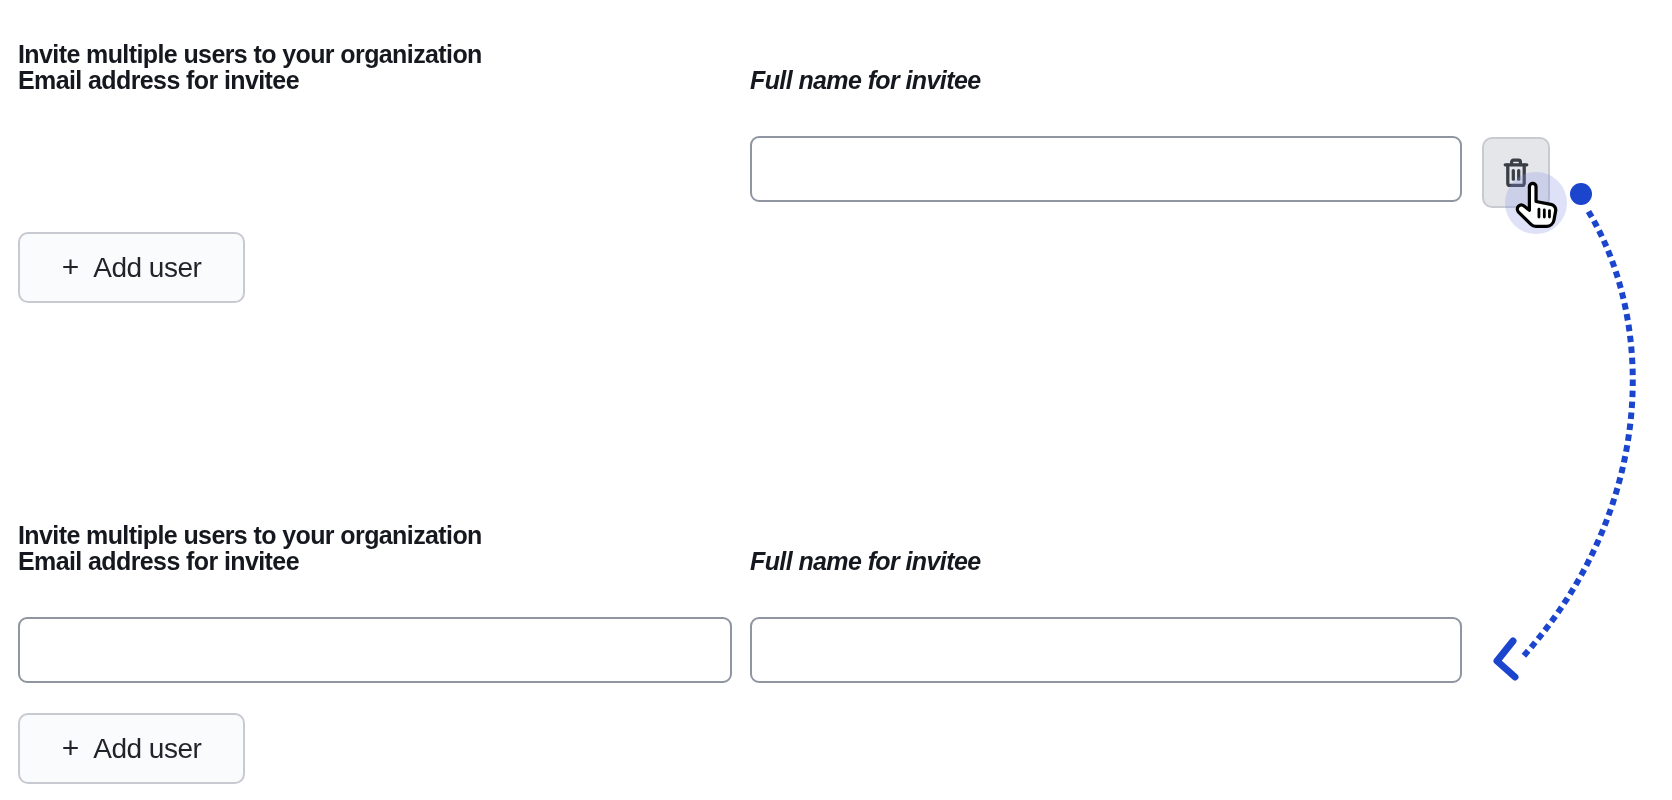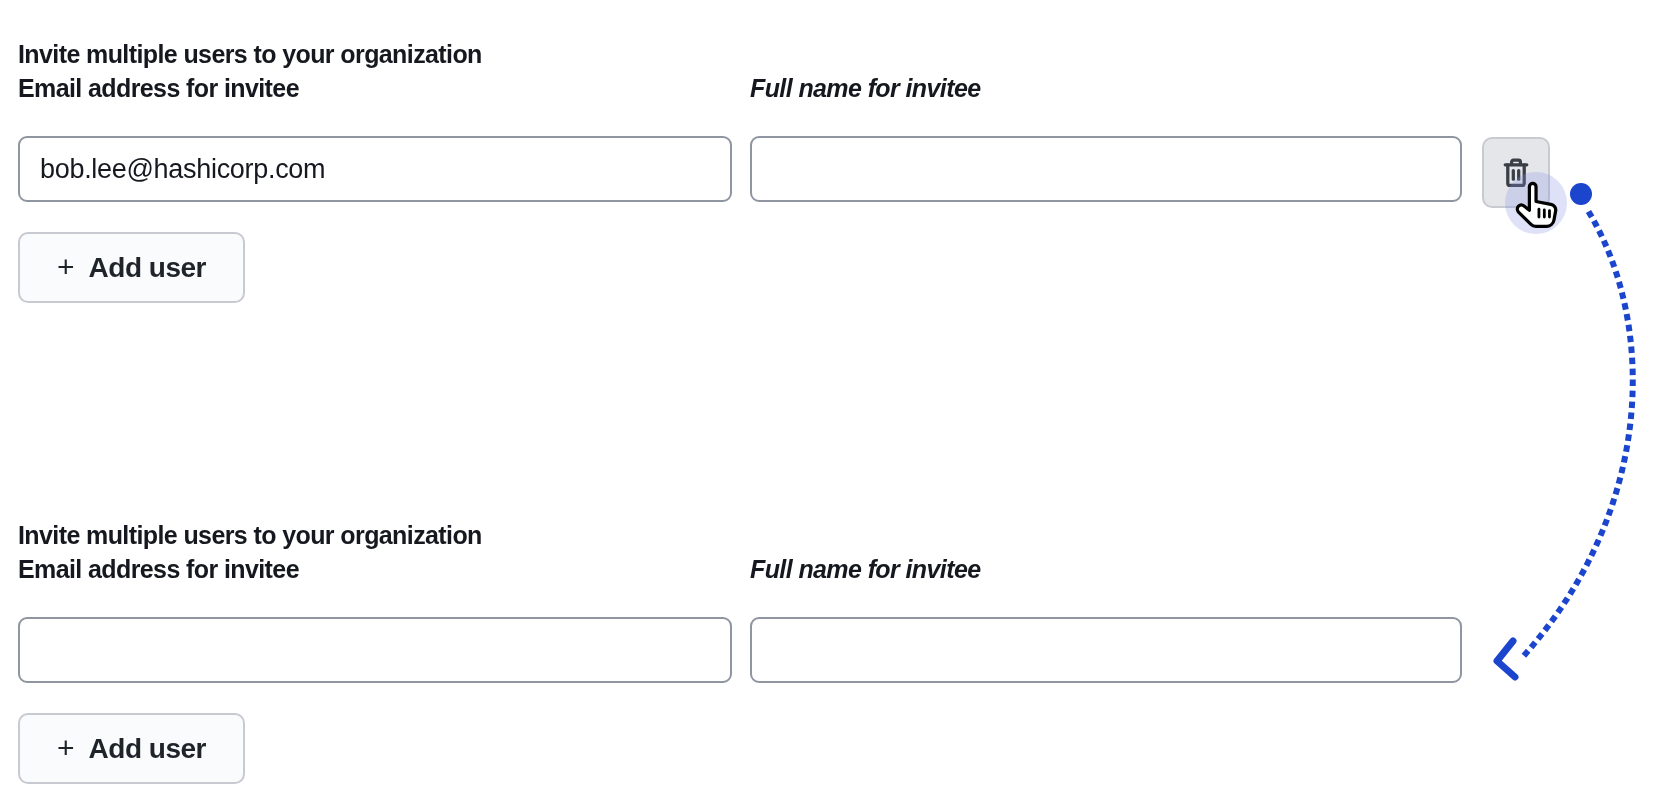--- a/index.html
+++ b/index.html
@@ -10,21 +10,21 @@
   }
   .panel{position:absolute;left:0;width:1438px;}
   .panel.before{top:19px;height:284px;}
   .panel.after{top:500px;height:284px;}
   .heading{
     position:absolute;left:18px;top:0;
     font-size:25px;font-weight:700;letter-spacing:-0.6px;
     color:var(--text,#15181e);white-space:nowrap;
   }
   .field-label{
-    position:absolute;top:55px;
+    position:absolute;top:47px;
     font-size:25px;font-weight:700;letter-spacing:-0.6px;
     color:var(--text,#15181e);white-space:nowrap;
   }
   .col1{left:18px;}
   .col2{left:750px;font-style:italic;}
   .text-input{
     position:absolute;top:117px;height:66px;box-sizing:border-box;
     border:2px solid var(--input-border,#8f95a1);border-radius:9px;
     background:#ffffff;
     font-family:"Liberation Sans","DejaVu Sans",sans-serif;
@@ -42,21 +42,21 @@
   }
   .add-btn{
     position:absolute;left:18px;top:213px;width:227px;height:71px;
     box-sizing:border-box;border:2px solid var(--control-border,#c7cad1);
     border-radius:10px;background:var(--control-bg,#fafbfc);
     display:flex;align-items:center;justify-content:center;gap:14px;
     font-family:"Liberation Sans","DejaVu Sans",sans-serif;
     color:#1f242b;cursor:pointer;padding:0;
   }
   .add-btn .plus{font-size:30px;font-weight:400;line-height:1;margin-top:-2px;}
-  .add-btn .lbl{font-size:28px;font-weight:700;letter-spacing:-0.5px;}
+  .add-btn .lbl{font-size:28px;font-weight:400;letter-spacing:-0.5px;}
   .annotation-overlay{
     position:absolute;left:0;top:0;width:1672px;height:800px;
     pointer-events:none;z-index:5;
   }
   .anno-dotted{stroke:var(--accent-blue,#1b45cc);stroke-width:6;fill:none;
     stroke-dasharray:0.5 10.5;stroke-linecap:square;}
   .anno-solid{stroke:var(--accent-blue,#1b45cc);fill:none;
     stroke-linecap:round;stroke-linejoin:round;}
   .anno-dot{fill:var(--accent-blue,#1b45cc);}
   .anno-halo{fill:var(--halo,rgba(137,148,226,0.28));}
@@ -67,21 +67,20 @@
 </style>
 </head>
 <body>
 
 <section class="panel before">
   <h2 class="heading">Invite multiple users to your organization</h2>
 
   <label class="field-label col1">Email address for invitee</label>
   <label class="field-label col2">Full name for invitee</label>
 
-  <input class="text-input email" type="text" value="bob.lee@hashicorp.com" style="">
   <input class="text-input fullname" type="text" value="" style="">
 
   <button class="delete-btn">
     <span style="display:flex;">
       <svg width="34" height="34" viewBox="0 0 24 24" class="trash-svg">
         <path d="M4.4 6.2h15.2"></path>
         <path d="M8.9 6V4.2c0-.7.6-1.3 1.3-1.3h3.6c.7 0 1.3.6 1.3 1.3V6"></path>
         <path d="M6.2 6.4v12.8c0 .9.7 1.6 1.6 1.6h8.4c.9 0 1.6-.7 1.6-1.6V6.4"></path>
         <path d="M10.1 10.3v6.1"></path>
         <path d="M13.9 10.3v6.1"></path>

